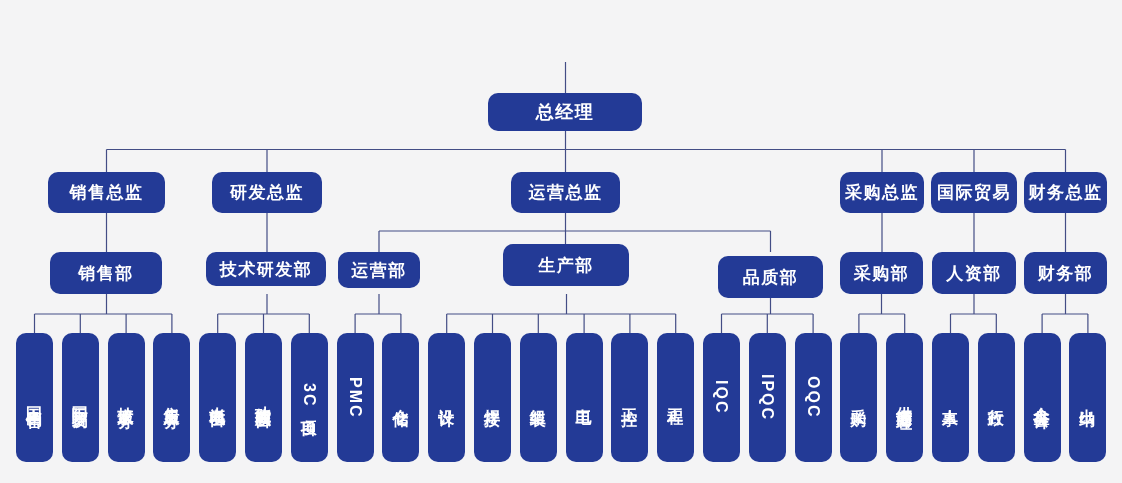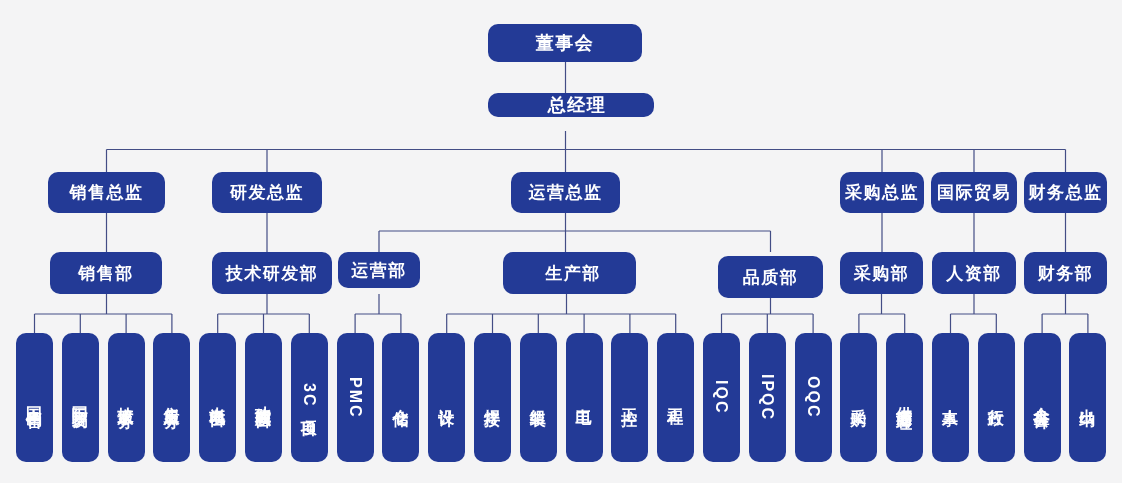--- a/index.html
+++ b/index.html
@@ -101,35 +101,34 @@
       M858.9 314 V333 M904.7 314 V333
       M974 294 V314
       M950.5 314 H996.3
       M950.5 314 V333 M996.3 314 V333
       M1065.5 294 V314
       M1042.1 314 H1087.9
       M1042.1 314 V333 M1087.9 314 V333
     "></path>
   </svg>
 
-  <div class="node lvl-top" style="left:488px; top:24px; width:154px; height:38px;">董事会</div>
 
-  <div class="node lvl-top" style="left:488px; top:93px; width:154px; height:24px;padding-left:12px;">总经理</div>
+  <div class="node lvl-top" style="left:488px; top:93px; width:154px; height:38px;">总经理</div>
 
   <div class="node lvl-dir" style="left:48px; top:172px; width:117px; height:41px;">销售总监</div>
   <div class="node lvl-dir" style="left:212px; top:172px; width:110px; height:41px;">研发总监</div>
   <div class="node lvl-dir" style="left:840px; top:172px; width:84px; height:41px;">采购总监</div>
   <div class="node lvl-dir" style="left:511px; top:172px; width:109px; height:41px;">运营总监</div>
   <div class="node lvl-dir" style="left:931px; top:172px; width:86px; height:41px;">国际贸易</div>
   <div class="node lvl-dir" style="left:1024px; top:172px; width:83px; height:41px;">财务总监</div>
 
   <div class="node lvl-dept" style="left:50px; top:252px; width:112px; height:42px;">销售部</div>
-  <div class="node lvl-dept" style="left:212px; top:252px; width:120px; height:42px;">技术研发部</div>
+  <div class="node lvl-dept" style="left:206px; top:252px; width:120px; height:34px;">技术研发部</div>
   <div class="node lvl-dept" style="left:338px; top:252px; width:82px; height:36px;">运营部</div>
-  <div class="node lvl-dept" style="left:503px; top:252px; width:126px; height:42px;padding-left:7px;">生产部</div>
+  <div class="node lvl-dept" style="left:503px; top:244px; width:126px; height:42px;">生产部</div>
   <div class="node lvl-dept" style="left:718px; top:256px; width:105px; height:42px;">品质部</div>
   <div class="node lvl-dept" style="left:840px; top:252px; width:83px; height:42px;">采购部</div>
   <div class="node lvl-dept" style="left:932px; top:252px; width:84px; height:42px;">人资部</div>
   <div class="node lvl-dept" style="left:1024px; top:252px; width:83px; height:42px;">财务部</div>
 
   <div class="teams-row">
     <div class="vnode">国内销售</div>
     <div class="vnode">国际贸易</div>
     <div class="vnode">技术服务</div>
     <div class="vnode">售后服务</div>

